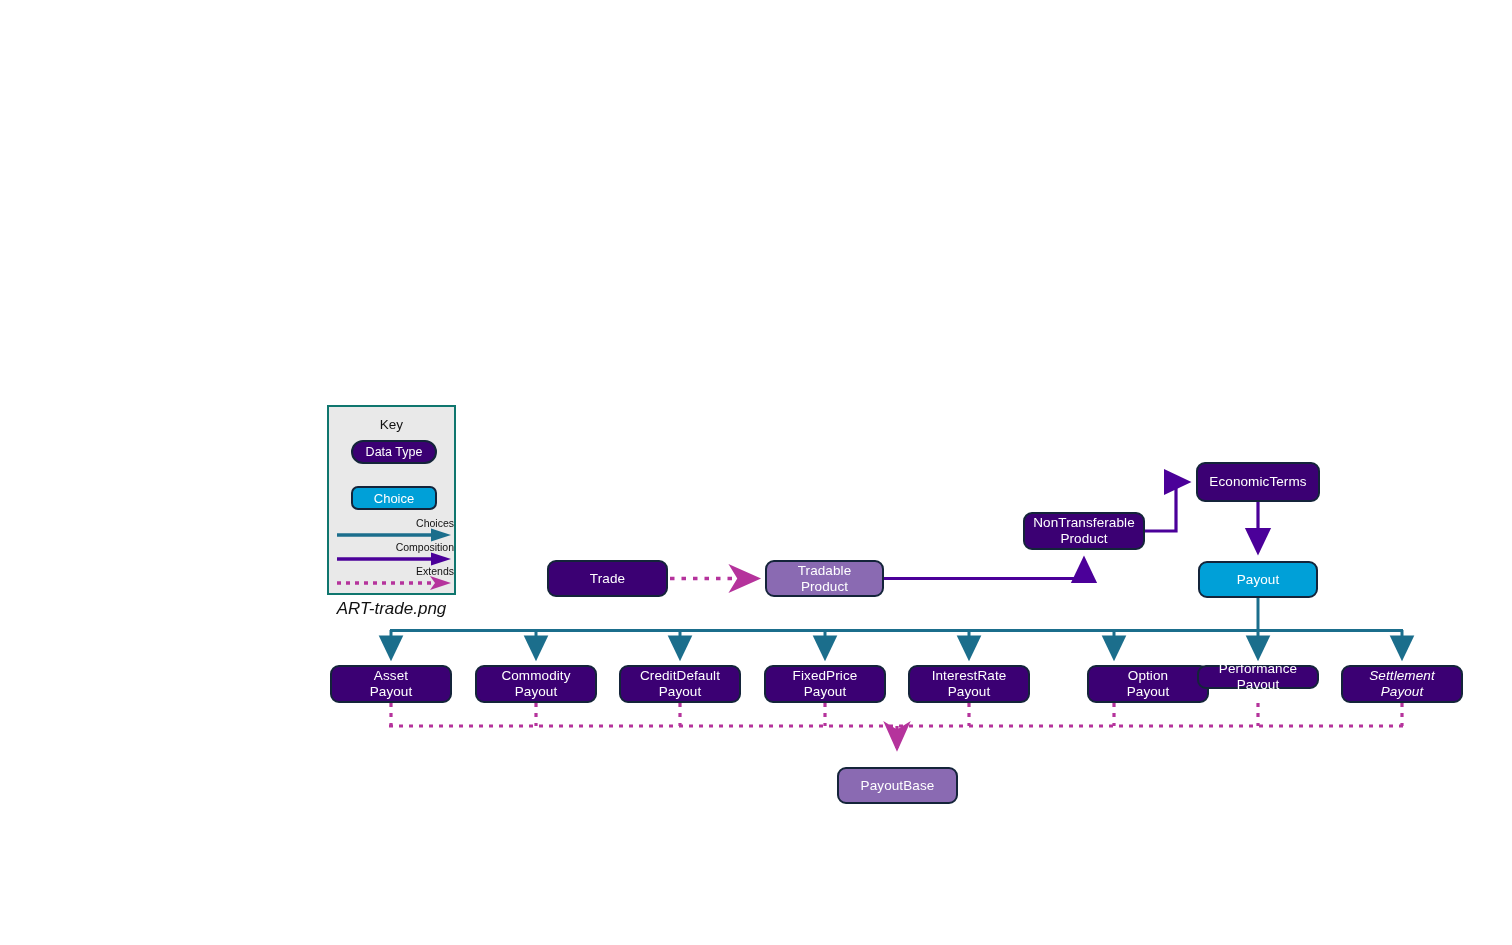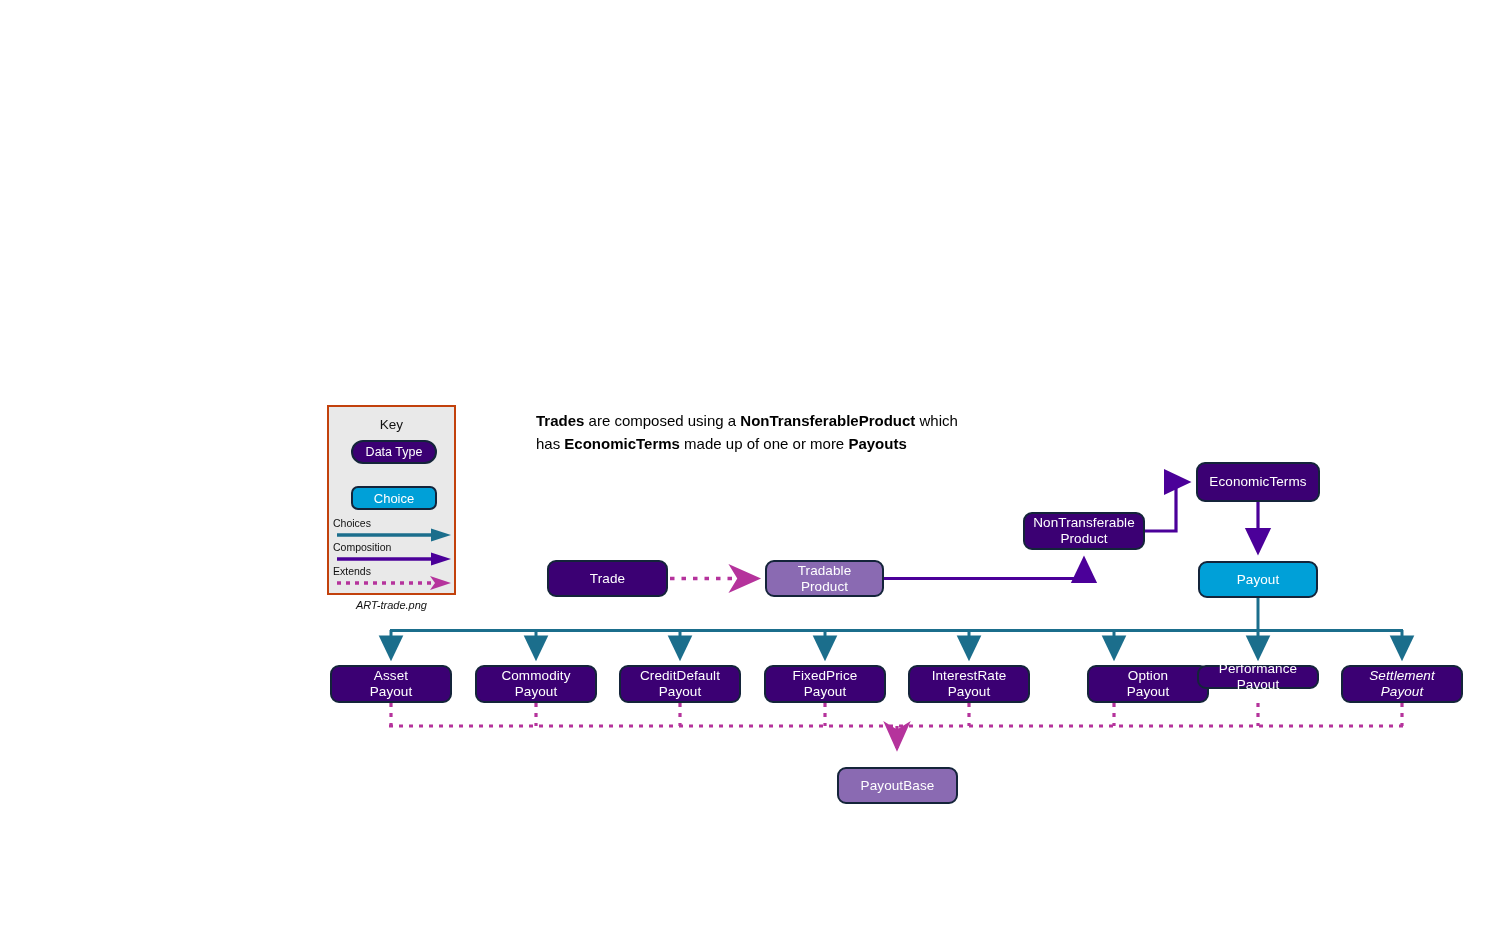--- a/index.html
+++ b/index.html
@@ -20,49 +20,49 @@
     letter-spacing:.1px;
   }
   .node .lbl{display:block;white-space:pre-line;}
   .n-datatype{background:#3b0073;}
   .n-choice{background:#00a0d8;}
   .n-light{background:#8a6ab2;}
 
   
   #key-panel{
     position:absolute;left:327px;top:405px;width:129px;height:190px;
-    background:#e9e9e9;border:2px solid #c2410c;box-sizing:border-box;
+    background:#e9e9e9;border:2px solid #0f766e;box-sizing:border-box;
   }
   #key-title{
     position:absolute;left:0;top:10px;width:100%;text-align:center;
     font-size:13.5px;color:#111;
   }
   #key-swatch-datatype{
     position:absolute;left:22px;top:33px;width:86px;height:24px;
     border:2px solid #14243a;border-radius:12px;background:#3b0073;
     box-sizing:border-box;display:flex;align-items:center;justify-content:center;
     color:#fff;font-size:12.5px;
   }
   #key-swatch-choice{
     position:absolute;left:22px;top:79px;width:86px;height:24px;
     border:2px solid #14243a;border-radius:7px;background:#00a0d8;
     box-sizing:border-box;display:flex;align-items:center;justify-content:center;
     color:#fff;font-size:13px;
   }
   .key-row{position:absolute;left:4px;width:121px;height:22px;}
   .key-row .kl{
-    position:absolute;left:0;top:-3px;width:100%;text-align:left;
+    position:absolute;left:0;top:-3px;width:100%;text-align:right;
     font-size:10.5px;color:#111;
   }
   #key-row-choices{top:113px;}
   #key-row-composition{top:137px;}
   #key-row-extends{top:161px;}
   #key-caption{
     position:absolute;left:327px;top:599px;width:129px;text-align:center;
-    font-size:11px;font-style:italic;color:#111;
+    font-size:17px;font-style:italic;color:#111;
   }
 
   
   #headline{
     position:absolute;left:536px;top:409px;width:540px;
     font-size:15px;line-height:1.55;color:#000;
   }
   #headline b{font-weight:bold;}
 </style>
 </head>
@@ -155,24 +155,20 @@
       <span class="kl">Extends</span>
       <svg width="121" height="22">
         <line x1="4" y1="15" x2="99" y2="15" stroke="#b5339c" stroke-width="3.4" stroke-dasharray="4 5"></line>
         <path d="M97,8 L118,15 L97,22 L102,15 z" fill="#b5339c"></path>
       </svg>
     </div>
   </div>
 
   <div id="key-caption">ART-trade.png</div>
 
-  <div id="headline">
-    <b>Trades</b><span> are composed using a </span><b>NonTransferableProduct</b><span> which</span><br>
-    <span>has </span><b>EconomicTerms</b><span> made up of one or more </span><b>Payouts</b>
-  </div>
 
   <div class="node n-datatype" style="left:547px;top:560px;width:121px;height:37px;">
     <span class="lbl">Trade</span>
   </div>
 
   <div class="node n-light" style="left:765px;top:560px;width:119px;height:37px;">
     <span class="lbl">Tradable
 Product</span>
   </div>
 

